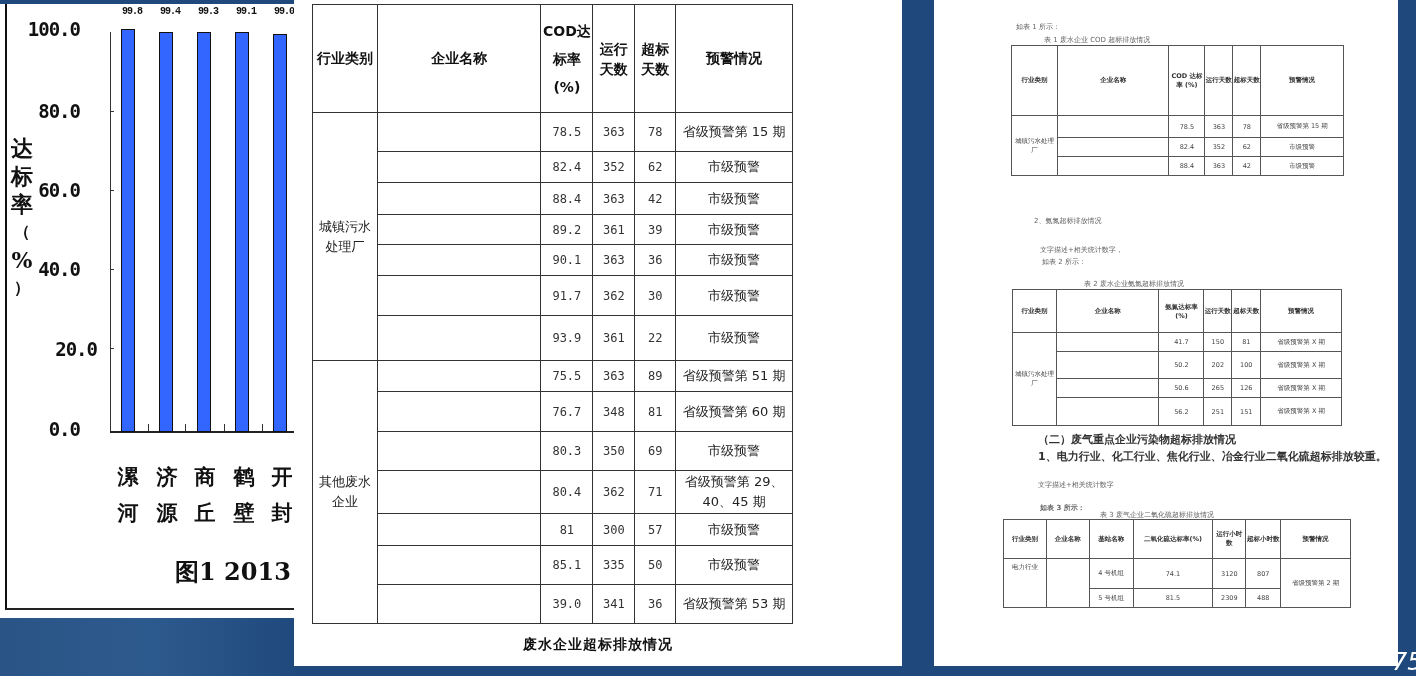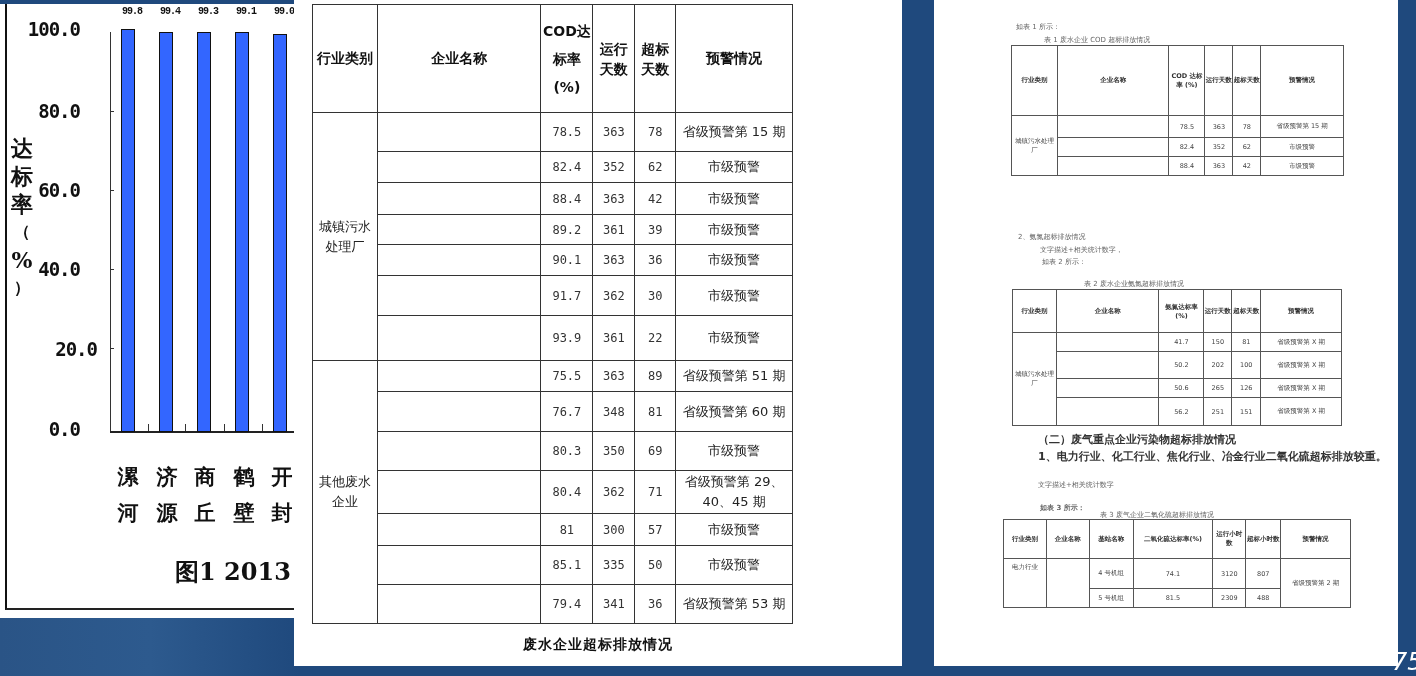--- a/index.html
+++ b/index.html
@@ -318,21 +318,21 @@
       </tr>
       <tr style="height:39px;padding-left:20px;">
         <td></td>
         <td class="num">85.1</td>
         <td class="num">335</td>
         <td class="num">50</td>
         <td class="warn">市级预警</td>
       </tr>
       <tr style="height:39px;">
         <td></td>
-        <td class="num">79.4</td>
+        <td class="num">39.0</td>
         <td class="num">341</td>
         <td class="num">36</td>
         <td class="warn">省级预警第 53 期</td>
       </tr>
     </tbody>
   </table>
   <div class="table-caption">废水企业超标排放情况</div>
 </div>
 
 <div class="doc-panel">
@@ -375,21 +375,21 @@
     <tr style="height:19px;">
       <td></td>
       <td>88.4</td>
       <td>363</td>
       <td>42</td>
       <td>市级预警</td>
     </tr>
   </tbody>
     </table>
 
-  <div class="doc-text" style="left:84px;top:216px;margin-top:16px;">2、氨氮超标排放情况</div>
+  <div class="doc-text" style="left:100px;top:216px;">2、氨氮超标排放情况</div>
   <div class="doc-text" style="left:106px;top:245px;">文字描述+相关统计数字，</div>
   <div class="doc-text" style="left:108px;top:257px;">如表 2 所示：</div>
   <div class="doc-text" style="left:150px;top:279px;">表 2   废水企业氨氮超标排放情况</div>
 
   <table class="doc" style="left:78px;top:289px;width:330px;">
     <colgroup>
         <col style="width:44px">
         <col style="width:103px">
         <col style="width:45px">
         <col style="width:28px">

